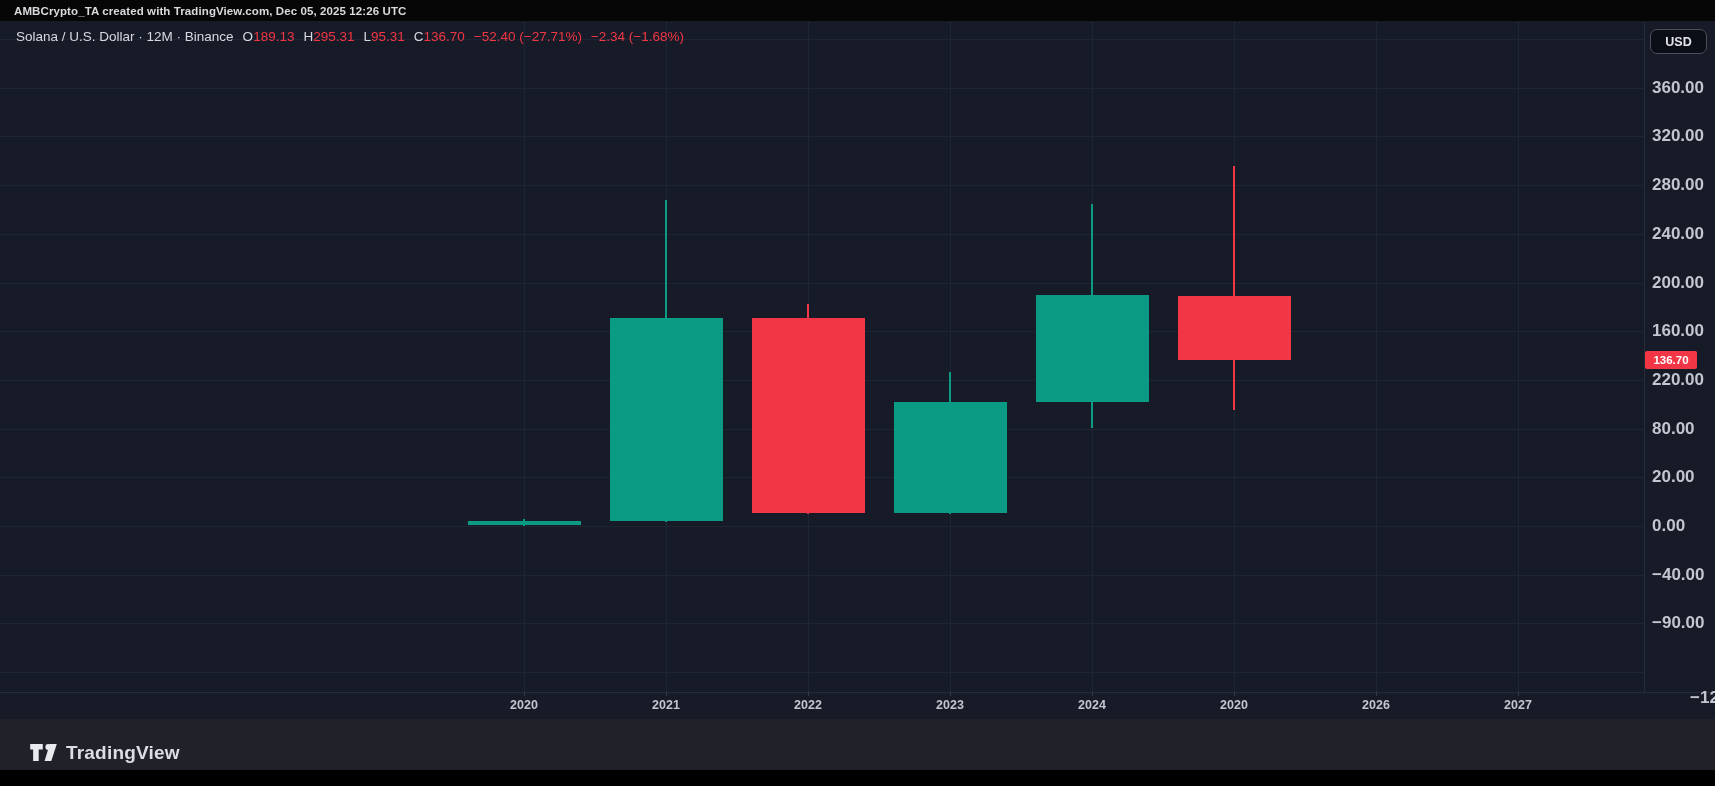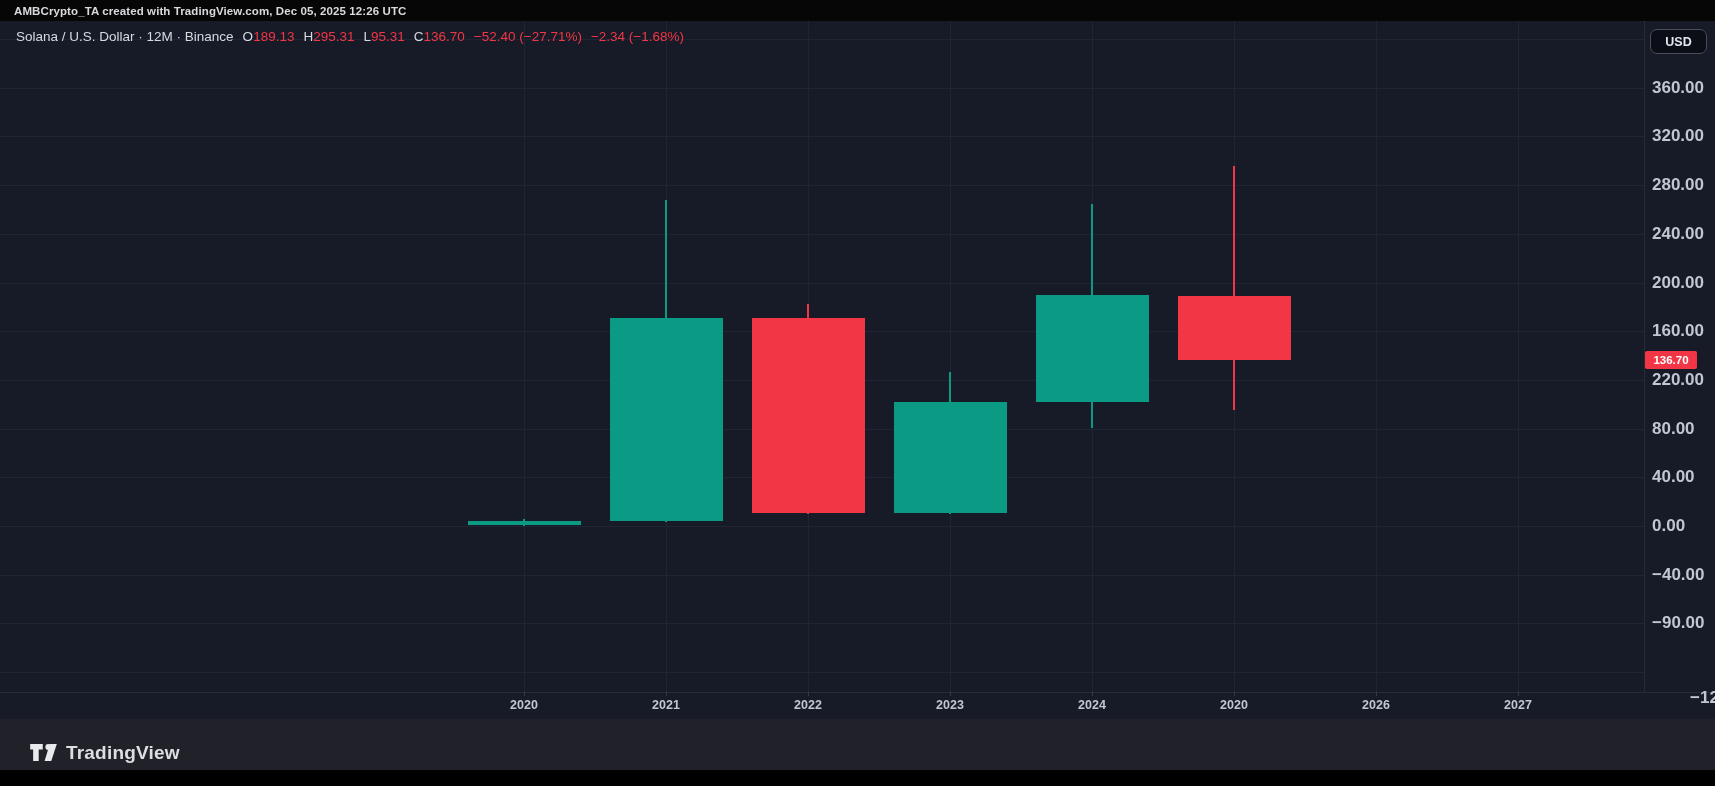--- a/index.html
+++ b/index.html
@@ -131,21 +131,21 @@
 
     <div id="y-axis">
         <div class="y-tick" style="top: 60px;">360.00</div>
         <div class="y-tick" style="top: 108px;">320.00</div>
         <div class="y-tick" style="top: 157px;">280.00</div>
         <div class="y-tick" style="top: 206px;">240.00</div>
         <div class="y-tick" style="top: 255px;">200.00</div>
         <div class="y-tick" style="top: 303px;">160.00</div>
         <div class="y-tick" style="top: 352px;">220.00</div>
         <div class="y-tick" style="top: 401px;">80.00</div>
-        <div class="y-tick" style="top: 449px;">40.00</div>
+        <div class="y-tick" style="top: 449px;">20.00</div>
         <div class="y-tick" style="top: 498px;">0.00</div>
         <div class="y-tick" style="top: 547px;">−40.00</div>
         <div class="y-tick" style="top: 595px;">−90.00</div>
         <div class="y-tick" style="top: 670px; margin-left: 38px;">−120.00</div>
       </div>
     <div id="x-axis">
         <div class="x-tick" style="left: 494px; top: 677px;">2020</div>
         <div class="x-tickmark" style="left: 524px; top: 671px;"></div>
         <div class="x-tick" style="left: 636px; top: 677px;">2021</div>
         <div class="x-tickmark" style="left: 666px; top: 671px;"></div>

